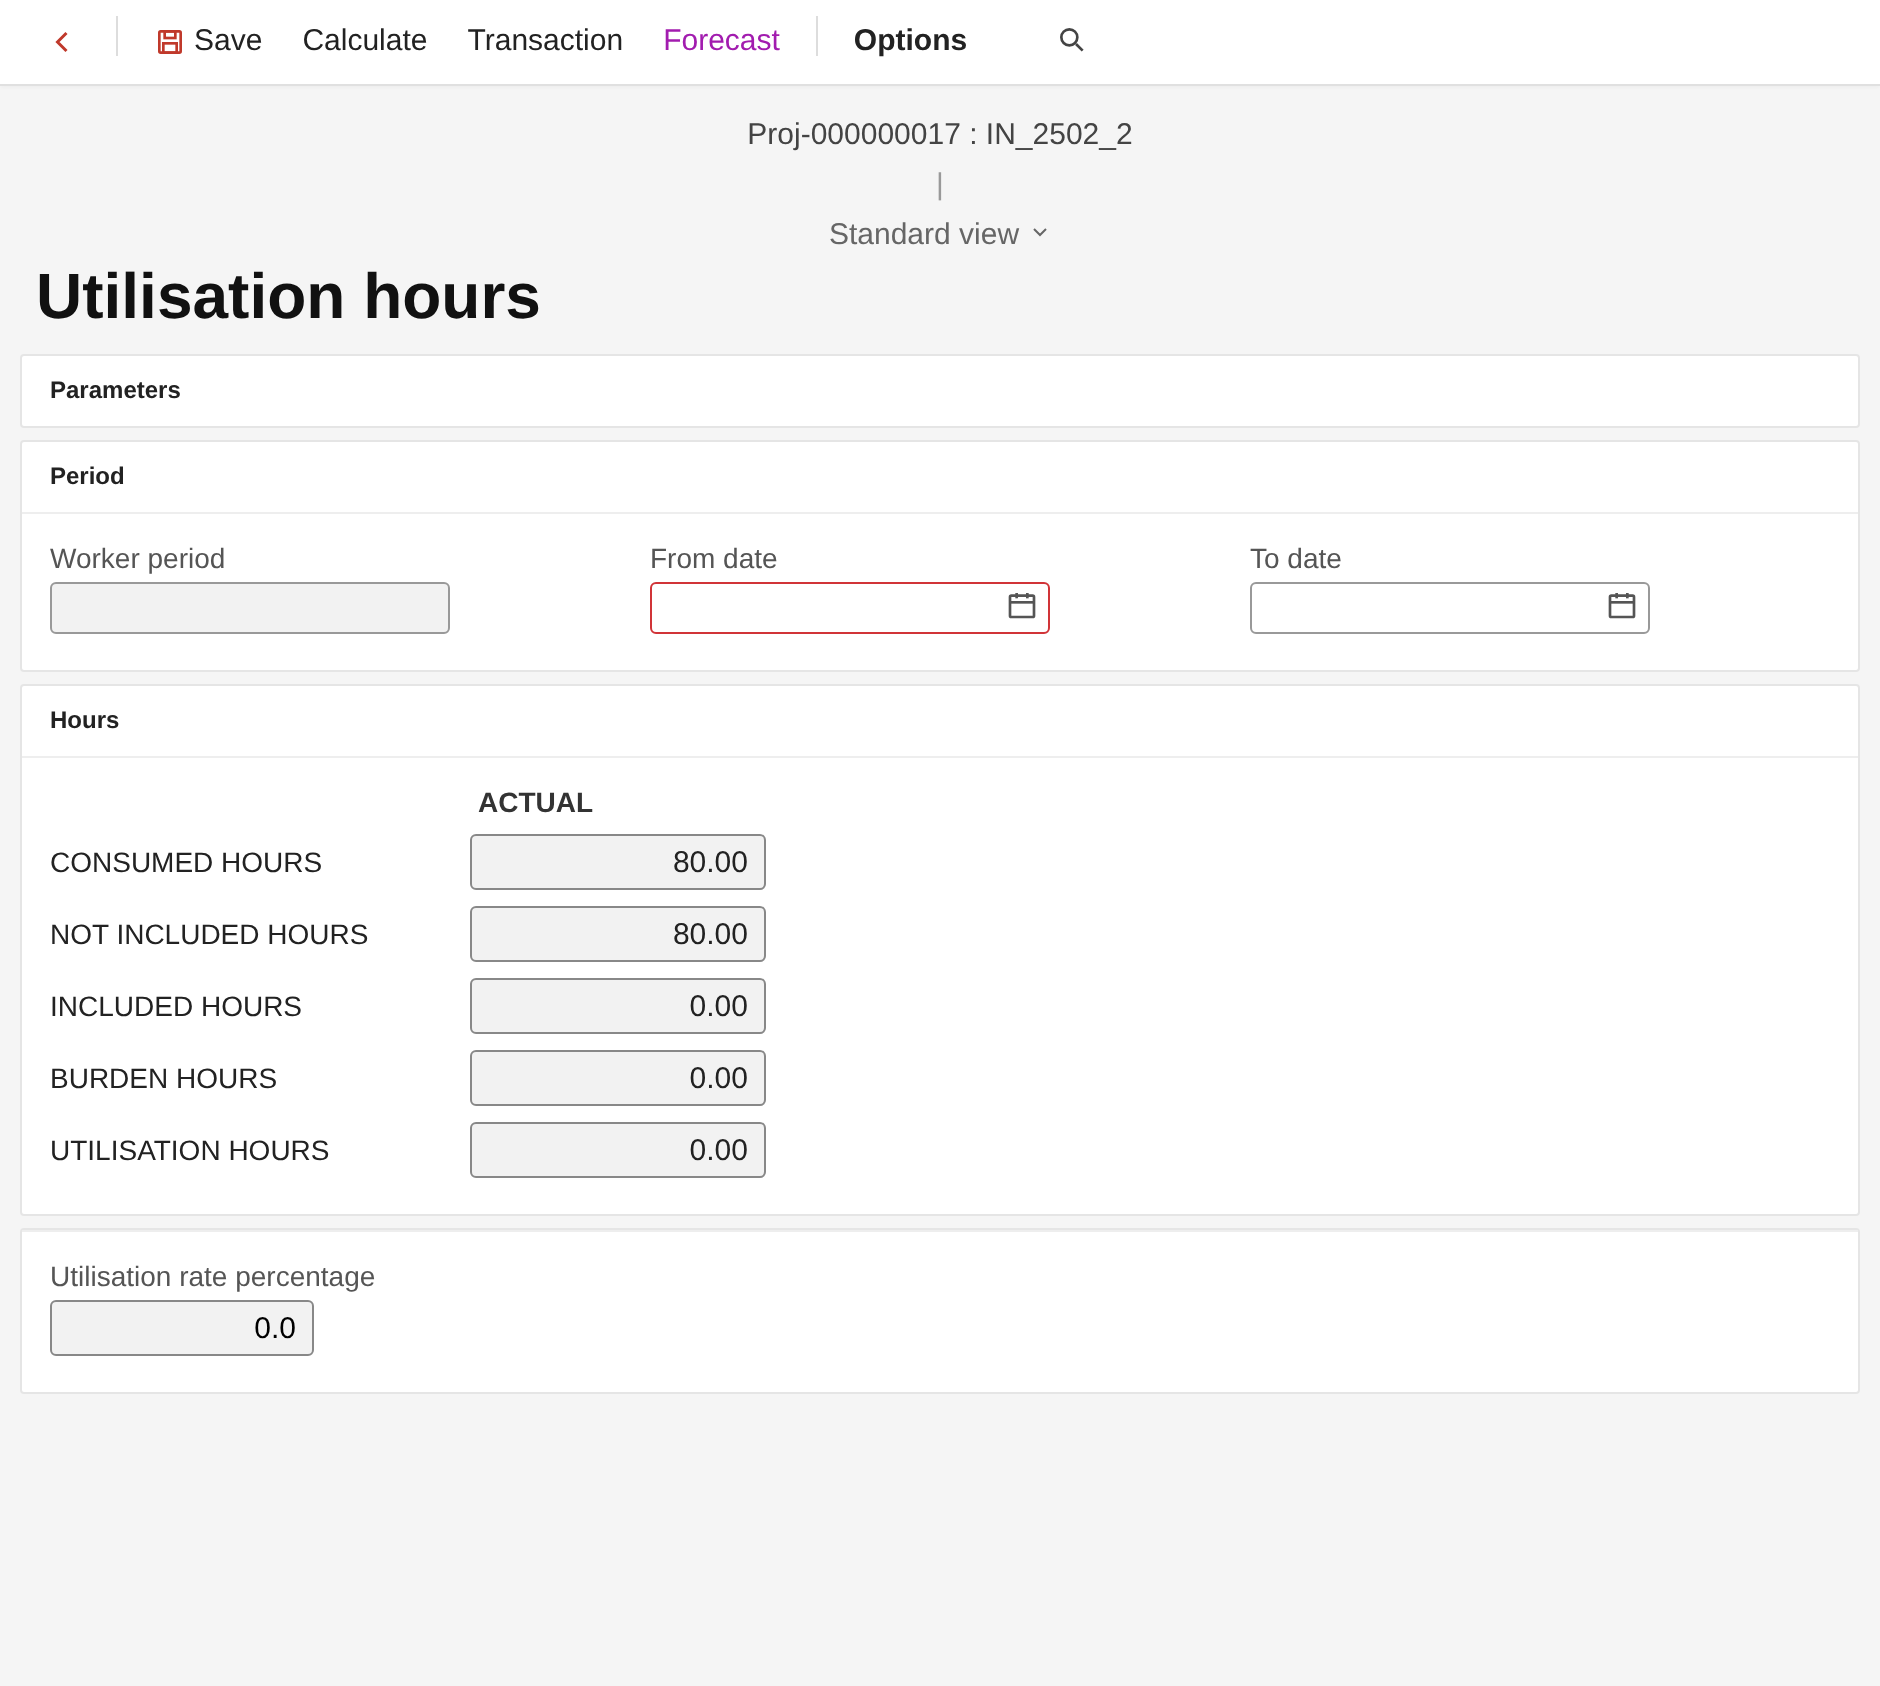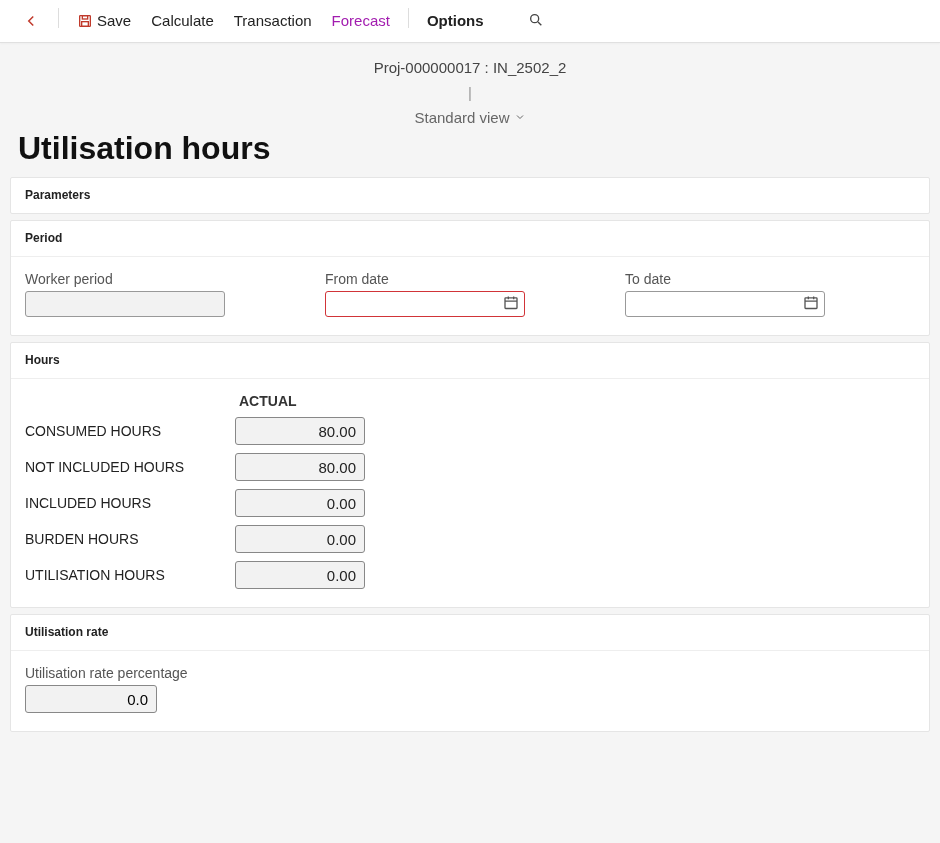--- a/index.html
+++ b/index.html
@@ -102,21 +102,21 @@
     right: 6px;
     top: 50%;
     transform: translateY(-50%);
     pointer-events: none;
   }
 
   .hours-table { display: grid; grid-template-columns: 210px 140px; row-gap: 8px; align-items: center; }
   .col-header { font-weight: 600; color: #333; font-size: 14px; text-align: left; padding-left: 4px;}
   .row-label { font-size: 14px; color: #222; text-transform: uppercase; }
   .val-input {
-    width: 130px;
+    width: 148px;
     height: 28px;
     border: 1px solid #888;
     border-radius: 3px;
     background: #f2f2f2;
     text-align: right;
     padding: 2px 8px;
     font-size: 15px;
     color: #222;
   }
 
@@ -258,21 +258,20 @@
         <div class="row-label">BURDEN HOURS</div>
         <input class="val-input" value="0.00" style="">
 
         <div class="row-label">UTILISATION HOURS</div>
         <input class="val-input" value="0.00" style="">
       </div>
     </div>
   </div>
 
   <div class="section">
-    <div class="section-header">Utilisation rate</div>
     <div class="section-body">
       <div class="field">
         <span class="field-label">Utilisation rate percentage</span>
         <input class="rate-input" value="0.0" style="">
       </div>
     </div>
   </div>
 
 </div>
 

